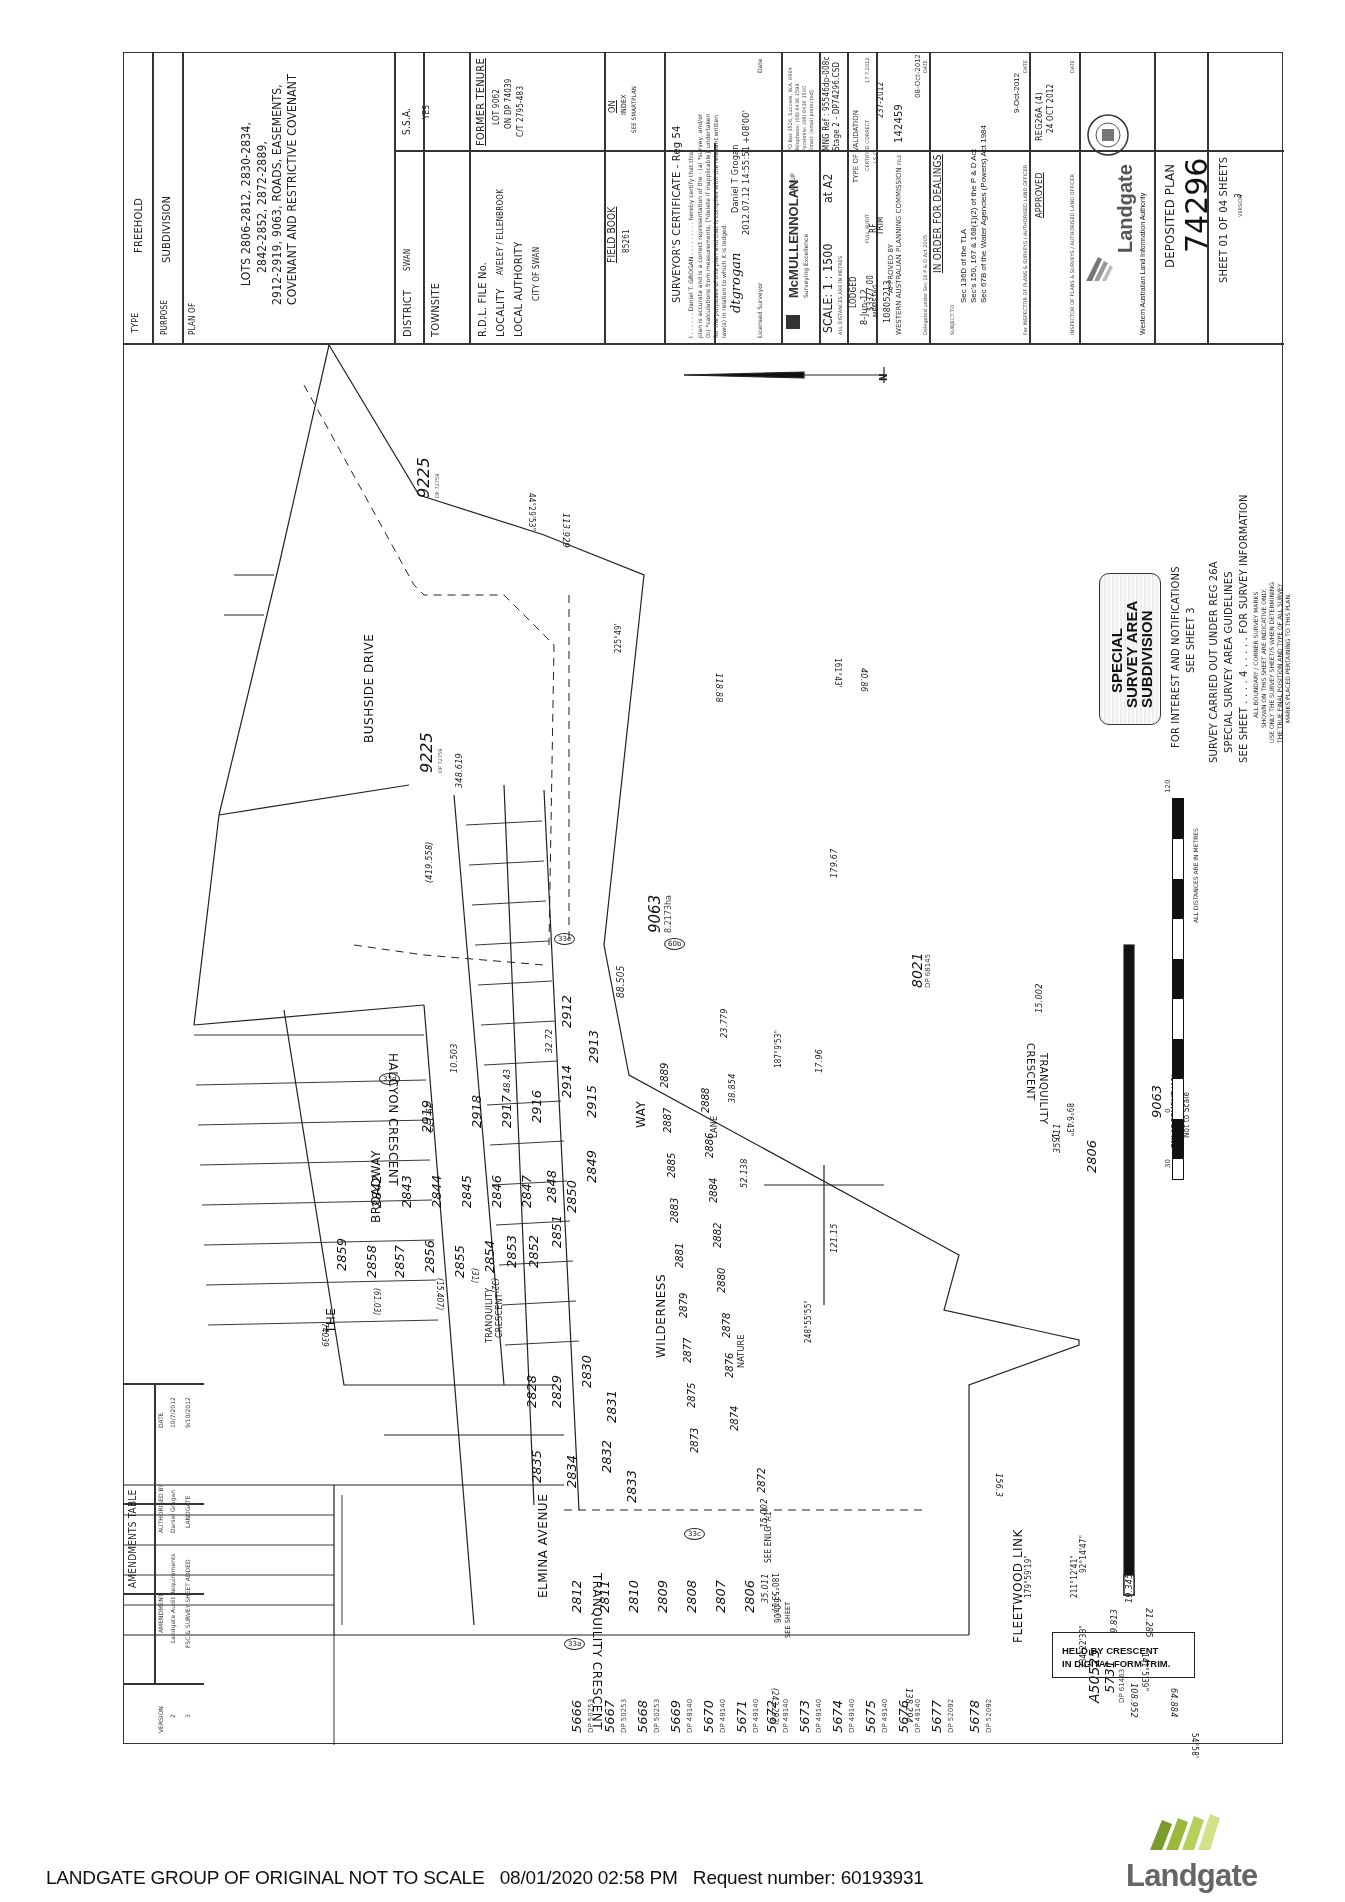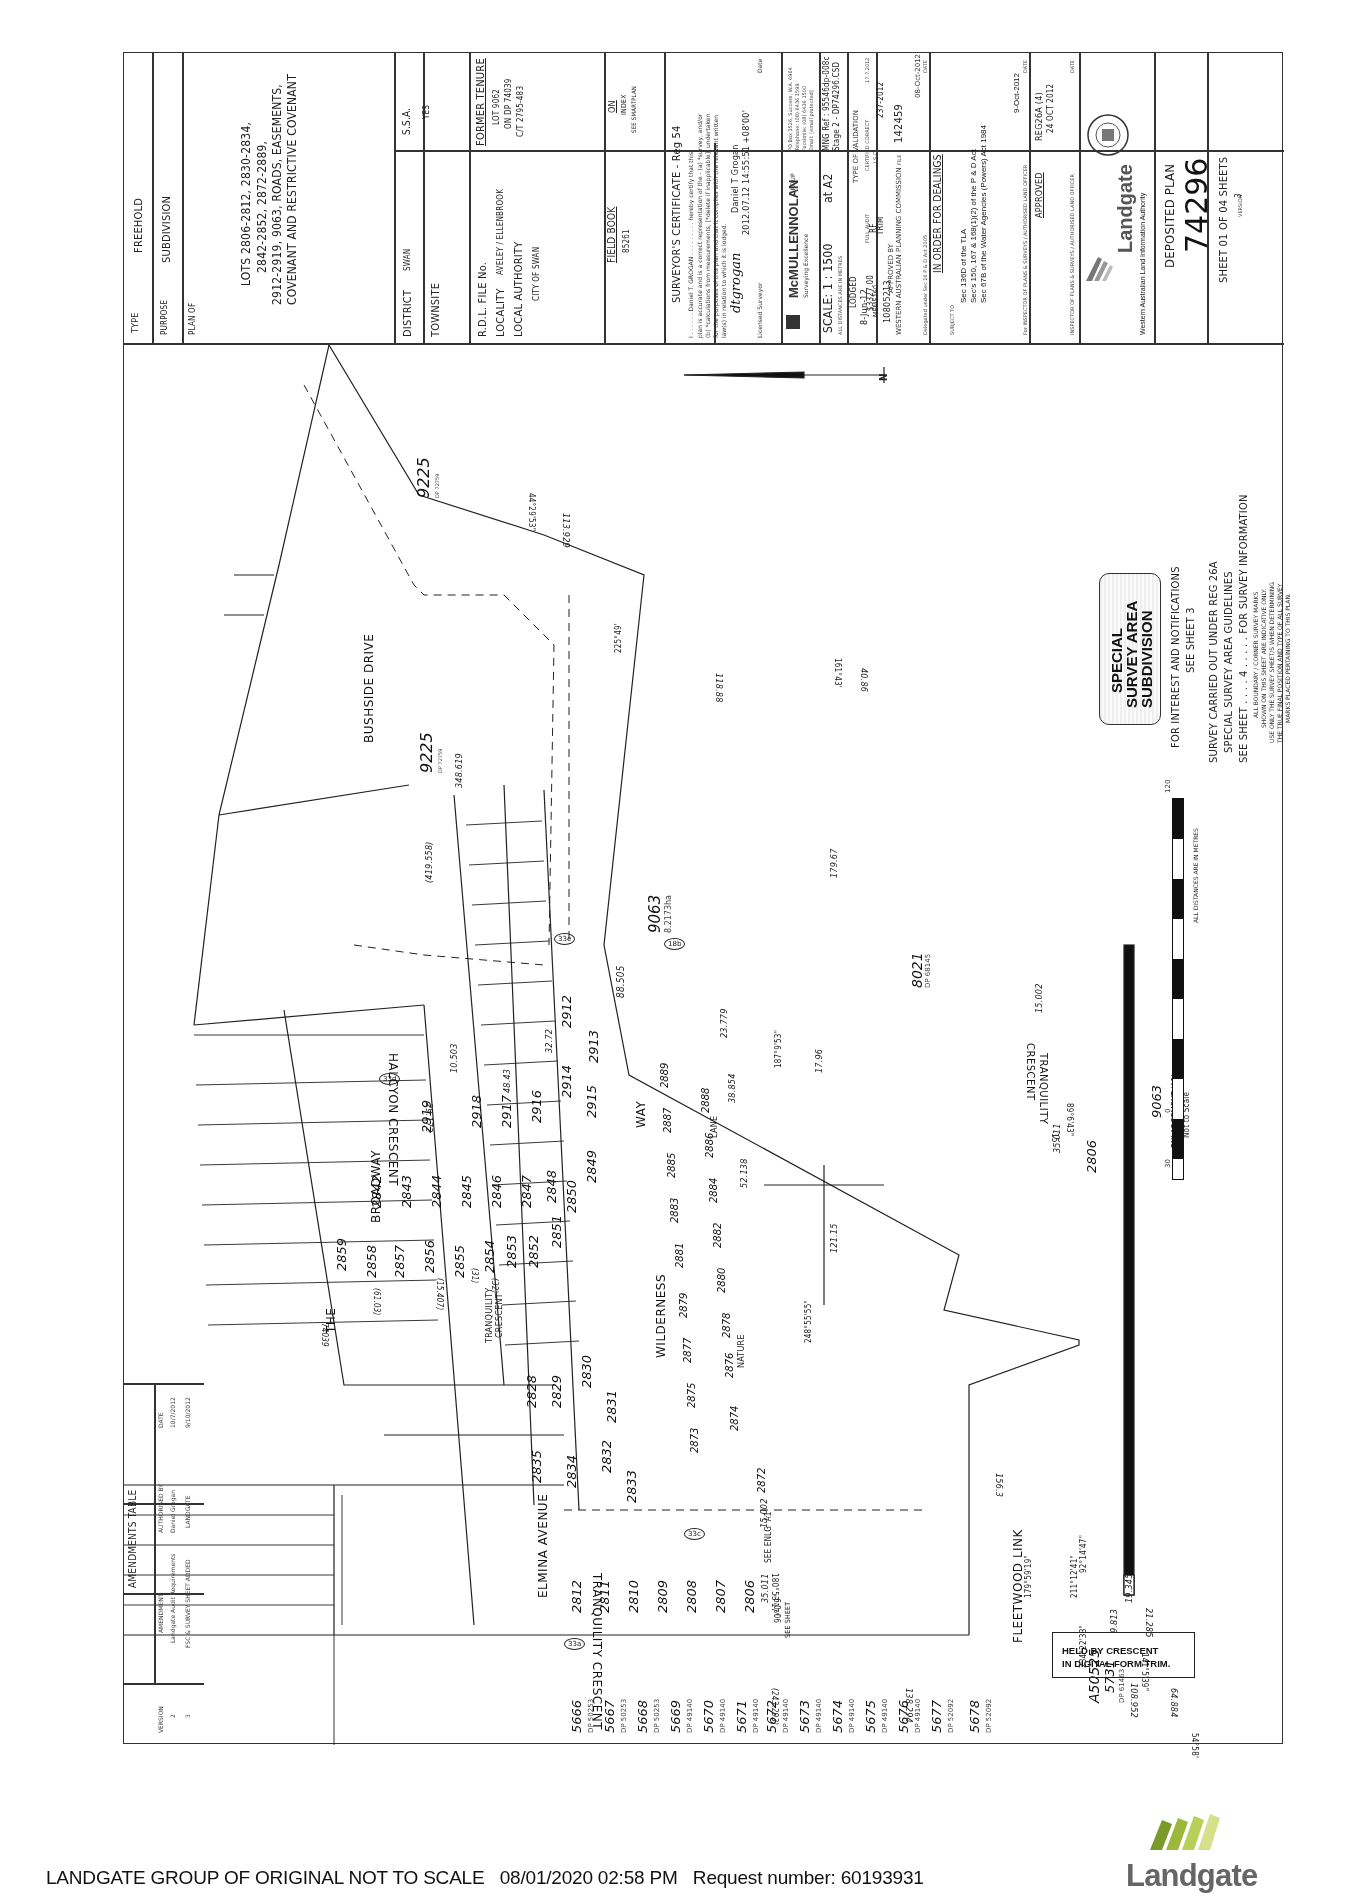--- a/index.html
+++ b/index.html
@@ -409,21 +409,21 @@
   <div class="rot cw lbl" style="left:950px;top:1050px;font-size:8px;">89°6'43"</div>
   <div class="rot cw lbl" style="left:935px;top:1080px;font-size:8px;">15</div>
   <div class="rot ccw lot" style="left:960px;top:1120px;">2806</div>
   <div class="rot ccw lot" style="left:1025px;top:1065px;">9063</div>
   <div class="rot cw road" style="left:925px;top:1000px;font-size:10px;">TRANQUILITY</div>
   <div class="rot cw road" style="left:912px;top:990px;font-size:10px;">CRESCENT</div>
   <div class="rot ccw lbl" style="left:1047px;top:1095px;font-size:8px;">ENLARGEMENT 'A1'</div>
   <div class="rot ccw lbl" style="left:1058px;top:1085px;font-size:8px;">Not to Scale</div>
 
   <div style="position:absolute;left:440px;top:1585px;font-size:7px;border:1px solid #222;border-radius:50%;padding:1px 3px;">33a</div>
-  <div style="position:absolute;left:540px;top:885px;font-size:7px;border:1px solid #222;border-radius:50%;padding:1px 3px;">18b</div>
+  <div style="position:absolute;left:540px;top:885px;font-size:7px;border:1px solid #222;border-radius:50%;padding:1px 3px;">60b</div>
   <div style="position:absolute;left:560px;top:1475px;font-size:7px;border:1px solid #222;border-radius:50%;padding:1px 3px;">33c</div>
   <div style="position:absolute;left:255px;top:1020px;font-size:7px;border:1px solid #222;border-radius:50%;padding:1px 3px;">33d</div>
   <div style="position:absolute;left:430px;top:880px;font-size:7px;border:1px solid #222;border-radius:50%;padding:1px 3px;">33e</div>
 
   <div class="rot ccw lbl" style="left:640px;top:1510px;font-size:8px;">SEE ENLG 'A1'</div>
   <div class="rot ccw lbl" style="left:660px;top:1585px;font-size:7px;">SEE SHEET</div>
 
   <div class="rot ccw lbl" style="left:754px;top:328px;font-size:10px;font-weight:bold;">N</div>
 
   <div class="ssa-box" style="left:975px;top:520px;width:60px;height:150px;"></div>

